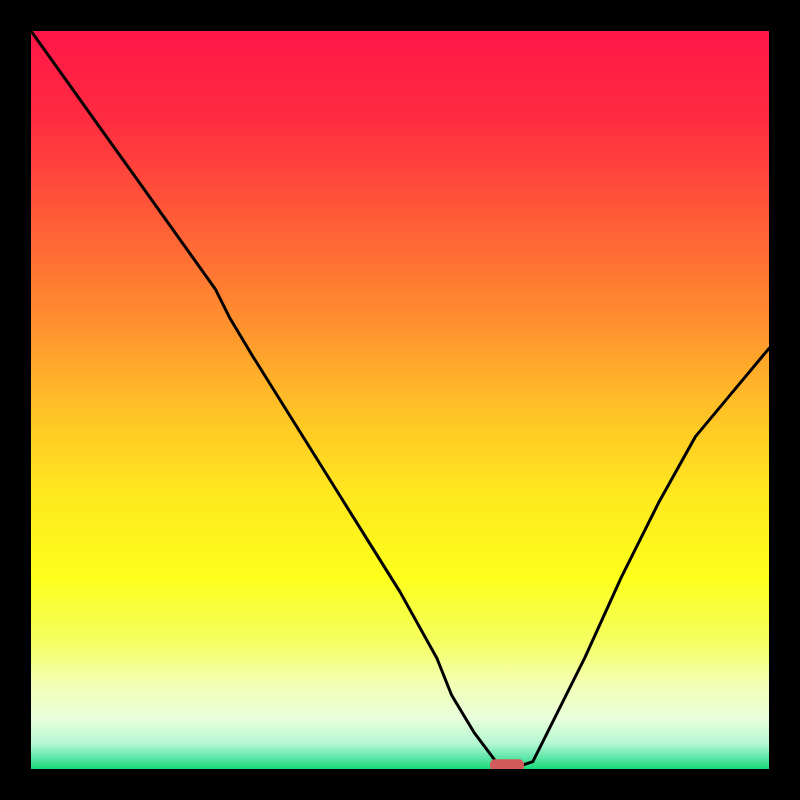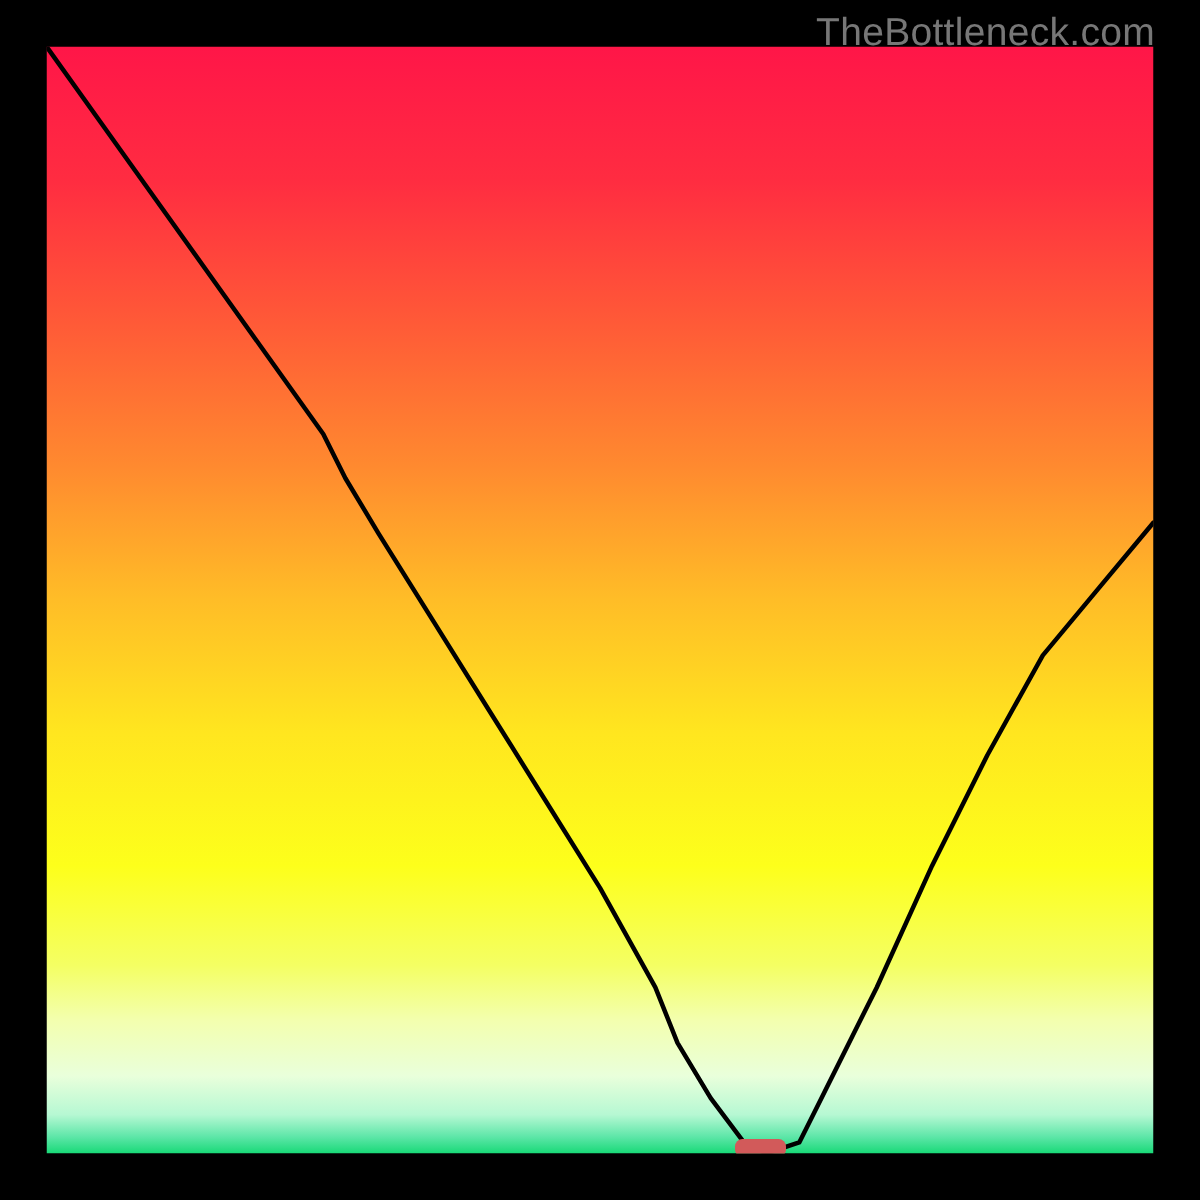--- a/index.html
+++ b/index.html
@@ -65,14 +65,13 @@
             <stop offset="98.50%" stop-color="#5de6a8"></stop>
             <stop offset="100.00%" stop-color="#18d977"></stop>
           </linearGradient>
       </defs>
       <rect id="bg-rect" x="0" y="0" width="738" height="738" fill="url(#bg-grad)"></rect>
       <path id="curve" fill="none" stroke="#000000" stroke-width="3" stroke-linejoin="round" stroke-linecap="round" d="M0.00 0.00 L36.90 51.66 L73.80 103.32 L110.70 154.98 L147.60 206.64 L184.50 258.30 L199.26 287.82 L221.40 324.72 L258.30 383.76 L295.20 442.80 L332.10 501.84 L369.00 560.88 L405.90 627.30 L420.66 664.20 L442.80 701.10 L464.94 730.62 L479.70 738.00 L501.84 730.62 L516.60 701.10 L553.50 627.30 L590.40 546.12 L627.30 472.32 L664.20 405.90 L701.10 361.62 L738.00 317.34"></path>
       <rect id="marker" rx="5" ry="5" fill="#d25a5a" width="34" height="12" x="459.01" y="728.31"></rect>
     </svg>
   </div>
 
-  <div class="watermark">TheBottleneck.com</div>
 </div>
 
 </body></html>

